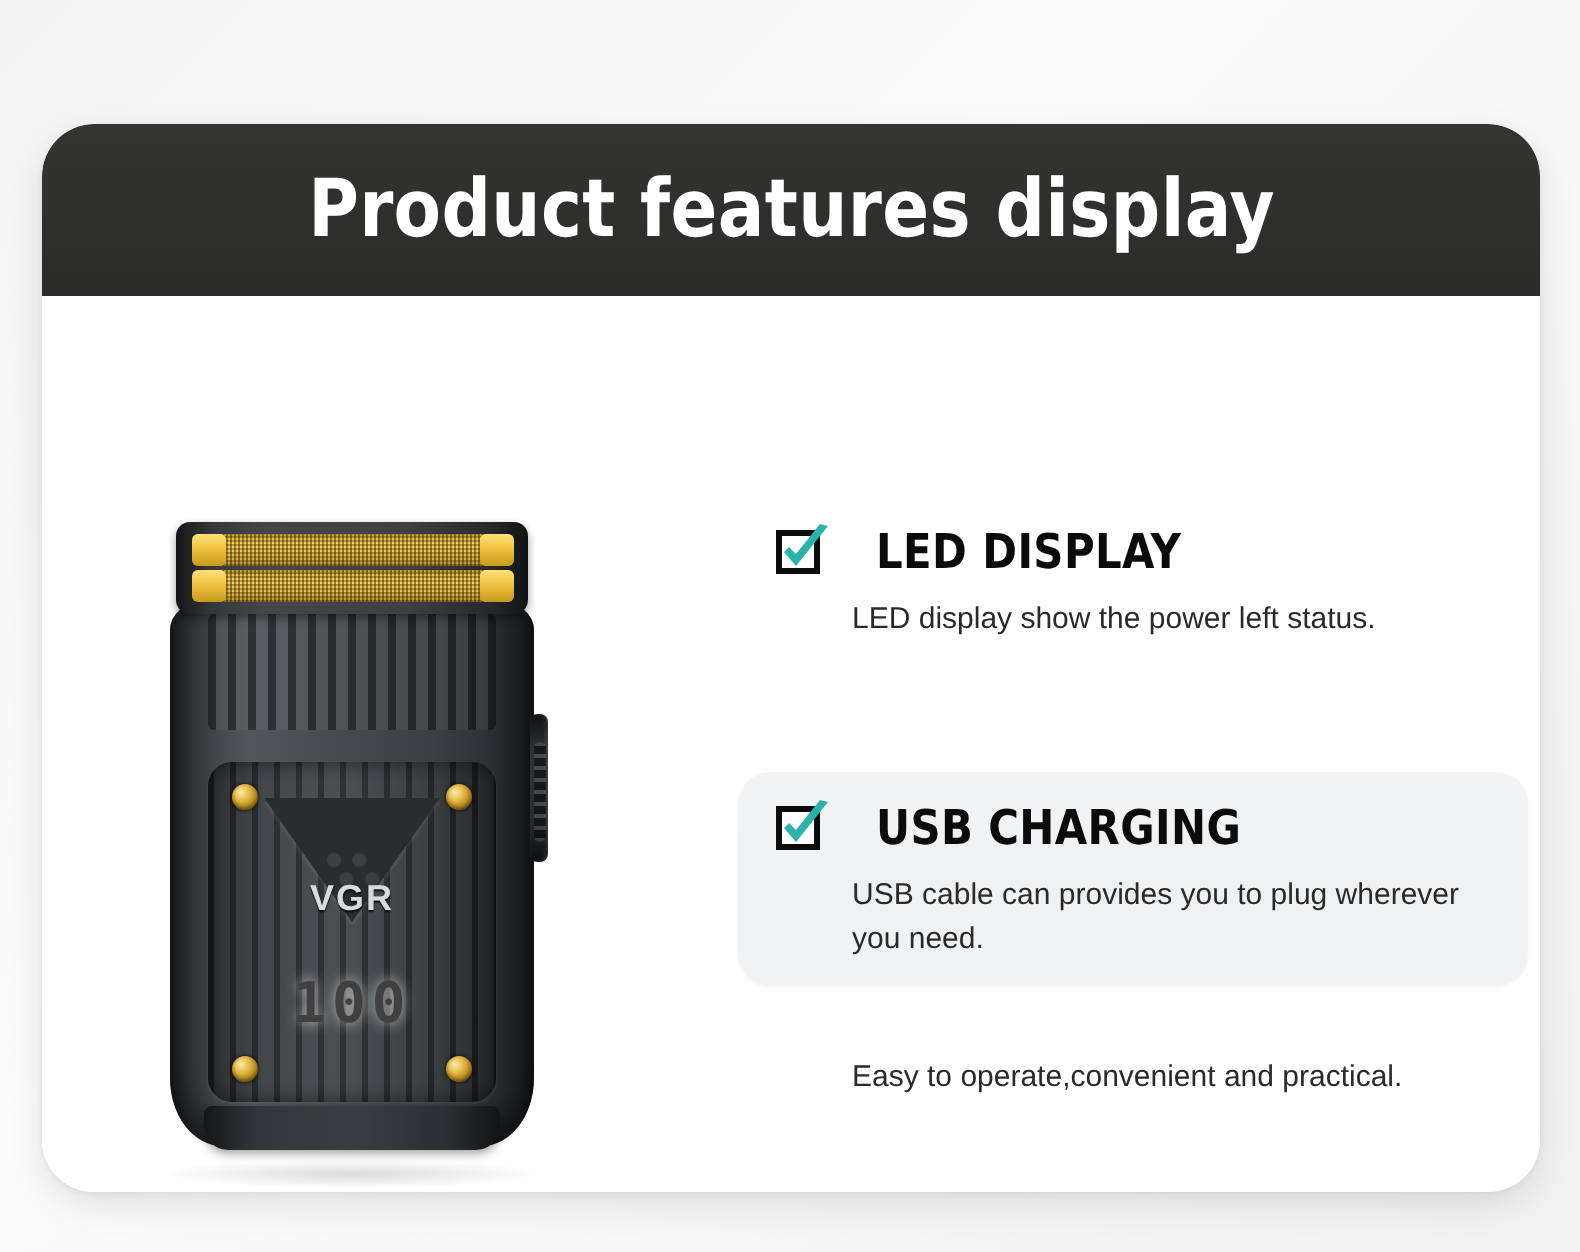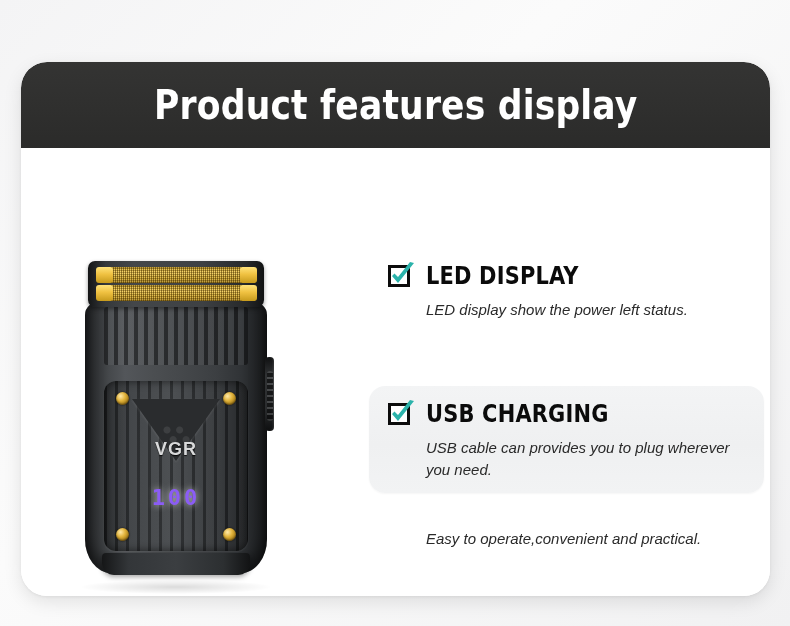--- a/index.html
+++ b/index.html
@@ -277,24 +277,24 @@
     margin-top: 34px;
   }
 
   
   .led {
     position: absolute;
     left: 0;
     top: 232px;
     width: 200px;
     text-align: center;
-    color: #8b5cf6;
+    color: #404040;
     font-family: "DejaVu Sans Mono", "Liberation Mono", monospace;
     font-weight: bold;
-    font-size: 22px;
+    font-size: 28px;
     letter-spacing: 3px;
     text-shadow: 0 0 7px rgba(255,255,255,0.65);
   }
 
   
   .shadow-blob {
     position: absolute;
     left: 60px;
     top: 432px;
     width: 190px;
@@ -324,21 +324,21 @@
   .feature-2 {
     top: 238px;
     background: linear-gradient(180deg,#f3f4f5 0%, #eff0f1 55%, #f2f3f4 100%);
     box-shadow: 0 1px 2px rgba(0,0,0,0.04);
   }
   .feature-3 { top: 357px; }
 
   .feature-head {
     display: flex;
     align-items: center;
-    gap: 11px;
+    gap: 23px;
   }
   .checkbox-icon {
     position: relative;
     width: 28px;
     height: 28px;
     flex: 0 0 28px;
   }
   .checkbox-icon .box {
     position: absolute;
     left: 1px;
@@ -364,21 +364,20 @@
     transform-origin: left center;
     white-space: nowrap;
   }
   .feature-desc {
     margin: 9px 0 0 39px;
     font-family: "Liberation Sans", sans-serif;
     font-size: 15px;
     line-height: 1.45;
     color: #2a2a2a;
     max-width: 330px;
-    font-style: italic;
   }
 </style>
 </head>
 <body>
 
 <div class="page">
 
   <div class="card">
 
     <div class="header">

